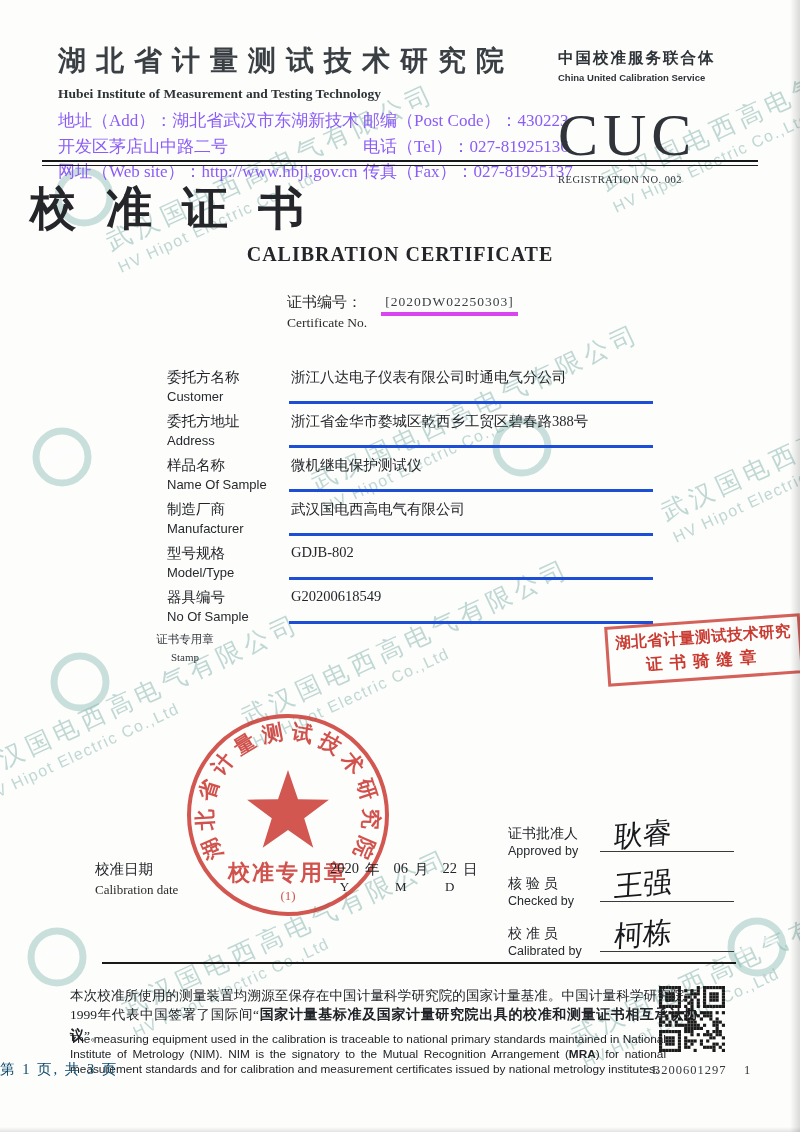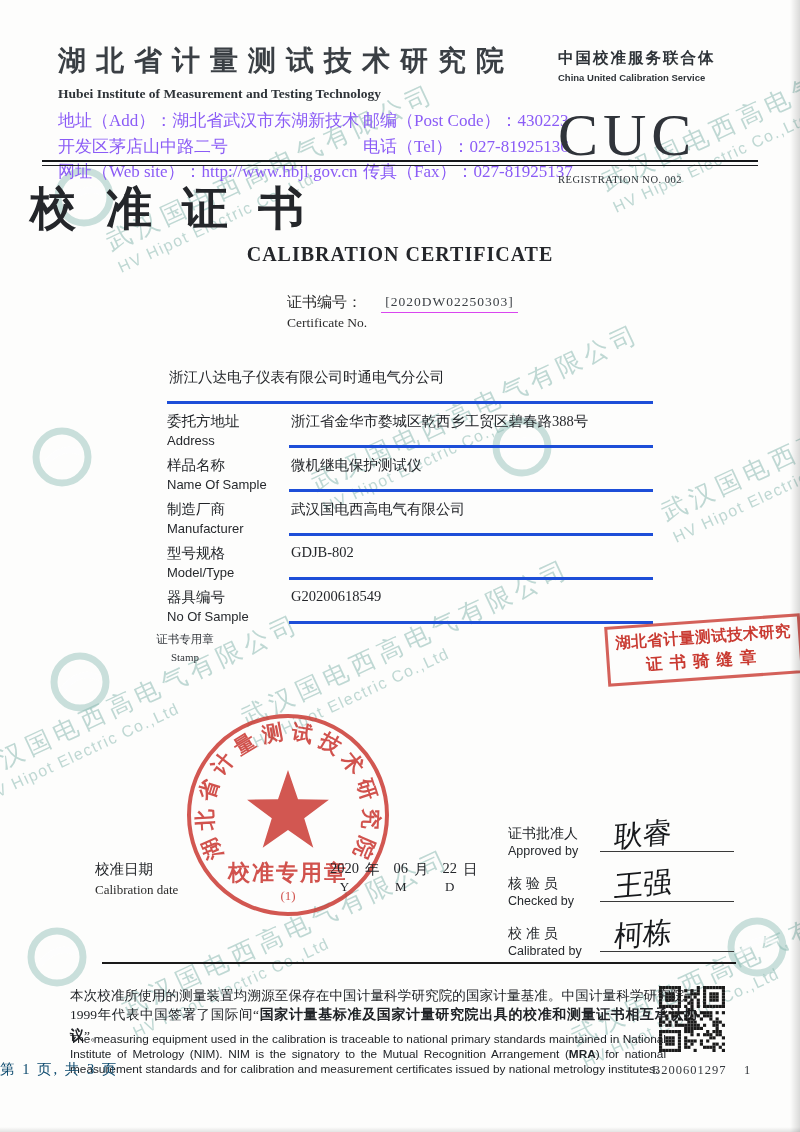--- a/index.html
+++ b/index.html
@@ -28,21 +28,21 @@
   .rule-double{left:42px;top:160px;width:716px;height:3px;border-top:2px solid #16181a;border-bottom:1.5px solid #16181a;}
   
   .title-cn{left:0;top:178px;width:100%;font-size:46px;font-weight:600;
             letter-spacing:30px;padding-left:30px;box-sizing:border-box;color:#24262a;}
   .title-en{left:0;top:243px;width:100%;text-align:center;font-size:20px;font-weight:bold;letter-spacing:1px;color:#24262a;}
   
   .certno{left:287px;top:293px;display:flex;align-items:flex-start;}
   .certno .lbl .cn{font-size:15px;}
   .certno .lbl .en{font-size:13.5px;margin-top:3px;}
   .certno .val{margin-left:14px;font-size:13.5px;letter-spacing:1px;color:#3d4146;
-               border-bottom:1px solid #d946ef;padding:1px 4px 2px;}
+               border-bottom:4px solid #d946ef;padding:1px 4px 2px;}
   
   .fields{left:167px;top:368px;width:486px;}
   .frow{display:flex;margin-bottom:8px;}
   .frow .lbl{width:122px;font-family:"Liberation Sans",sans-serif;}
   .frow .lbl .cn{font-size:14.5px;color:#1f2226;}
   .frow .lbl .en{font-size:13px;color:#26292d;margin-top:2px;}
   .frow .val{flex:1;height:36px;border-bottom:3px solid #1d4ed8;font-size:14.5px;color:#24262a;
              padding-left:2px;box-sizing:border-box;}
   
   .stamp-lbl{left:140px;top:632px;width:90px;text-align:center;font-size:11.5px;color:#33373c;}
@@ -180,20 +180,24 @@
     <div class="abs certno">
       <div class="lbl">
         <div class="cn">证书编号：</div>
         <div class="en">Certificate No.</div>
       </div>
       <div class="val">[2020DW02250303]</div>
     </div>
 
     <div class="abs fields">
       <div class="frow">
+        <div class="lbl">
+          <div class="cn">委托方名称</div>
+          <div class="en">Customer</div>
+        </div>
         <div class="val">浙江八达电子仪表有限公司时通电气分公司</div>
       </div>
       <div class="frow">
         <div class="lbl">
           <div class="cn">委托方地址</div>
           <div class="en">Address</div>
         </div>
         <div class="val">浙江省金华市婺城区乾西乡工贸区碧春路388号</div>
       </div>
       <div class="frow">

